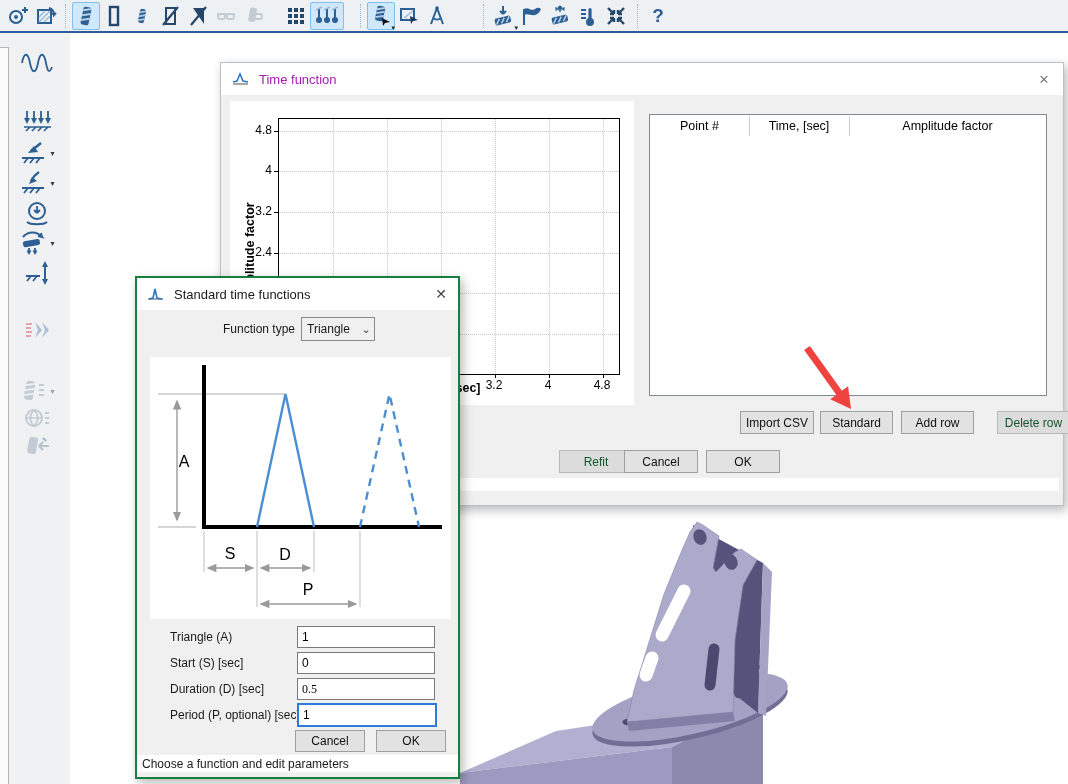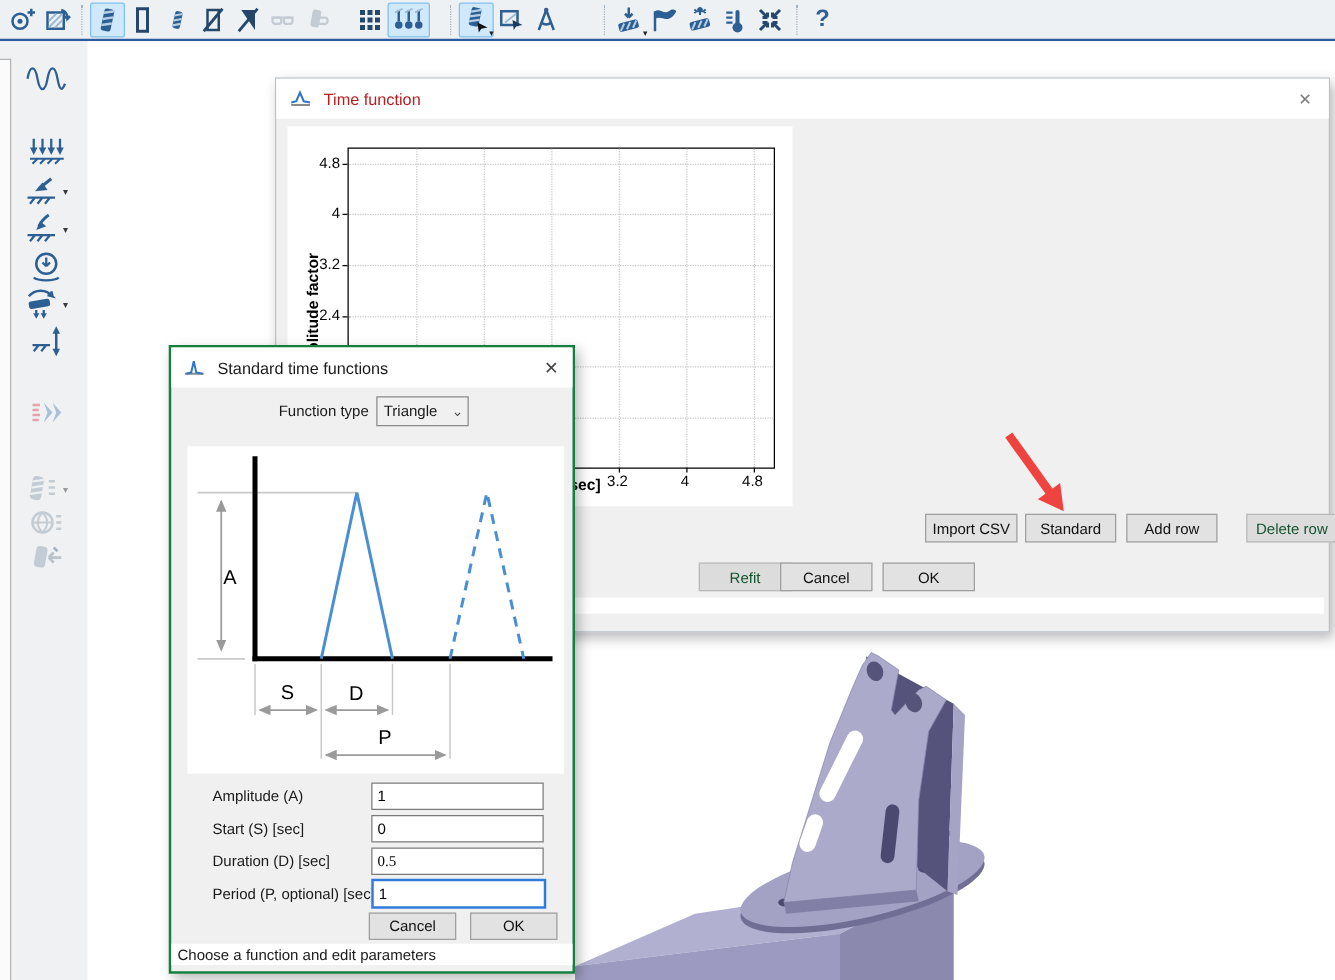--- a/index.html
+++ b/index.html
@@ -26,21 +26,21 @@
   .scaret{font-size:8px;color:#3a3a3a;}
   .scaret.dim{color:#9b9b9b;}
   
   .viewport{left:70px;top:33px;width:998px;height:751px;background:#ffffff;}
   
   .dialog{background:#f0f0f1;box-shadow:3px 4px 10px rgba(0,0,0,.28);}
   .tf-dialog{left:220px;top:62px;width:842px;height:442px;
              border:1px solid #b9c2c9;z-index:30;}
   .titlebar{position:absolute;left:0;top:0;right:0;height:32px;background:#fff;
             display:flex;align-items:center;}
-  .tf-title{color:#b91c1c;font-size:13px;margin-left:9px;}
+  .tf-title{color:#a21caf;font-size:13px;margin-left:9px;}
   .std-title{color:#1a1a1a;font-size:13px;margin-left:9px;}
   .close-x{position:absolute;top:7px;width:18px;height:18px;display:flex;align-items:center;
            justify-content:center;color:#7e7e7e;font-size:13px;cursor:default;}
   
   .chart-panel{left:9px;top:38px;width:404px;height:304px;background:#fff;}
   .plot{left:48px;top:17px;width:340px;height:255px;border:1px solid #000;background:#fff;}
   .gl{position:absolute;background:transparent;}
   .gl.v{top:0;width:1px;height:255px;border-left:1px dotted #c9c9c9;}
   .gl.h{left:0;height:1px;width:340px;border-top:1px dotted #c9c9c9;}
   .tick{position:absolute;background:#000;}
@@ -439,20 +439,27 @@
       <div class="xlab" style="left: 301px;">4</div>
       <div class="xlab" style="left: 355px;">4.8</div>
       <div class="ylab" style="top: 22px;">4.8</div>
       <div class="ylab" style="top: 62px;">4</div>
       <div class="ylab" style="top: 103px;">3.2</div>
       <div class="ylab" style="top: 144px;">2.4</div>
       <div class="ylab" style="top: 184px;">1.6</div>
       <div class="ylab" style="top: 225px;">0.8</div>
     </div>
 
+  <div class="abs tbl">
+    <div class="th" style="left:0;width:99px">Point #</div>
+    <div class="th" style="left:99px;width:100px">Time, [sec]</div>
+    <div class="th" style="left:199px;width:197px">Amplitude factor</div>
+    <div class="thsep" style="left:99px"></div>
+    <div class="thsep" style="left:199px"></div>
+  </div>
 
   <div class="btn" style="left:519px;top:348px;width:72px">Import CSV</div>
   <div class="btn" style="left:599px;top:348px;width:71px">Standard</div>
   <div class="btn" style="left:680px;top:348px;width:71px">Add row</div>
   <div class="btn disabled" style="left:761px;top:348px;width:71px">Delete row</div>
 
   <div class="btn disabled" style="left:323px;top:387px;width:72px">Refit</div>
   <div class="btn" style="left:403px;top:387px;width:72px">Cancel</div>
   <div class="btn" style="left:485px;top:387px;width:72px">OK</div>
 
@@ -510,21 +517,21 @@
       <line x1="111" y1="211" x2="160" y2="211" stroke="#9a9a9a" stroke-width="1.4" marker-start="url(#ah-e)" marker-end="url(#ah-s)"></line>
       <line x1="111" y1="247" x2="206" y2="247" stroke="#9a9a9a" stroke-width="1.4" marker-start="url(#ah-e)" marker-end="url(#ah-s)"></line>
 
       <text x="34" y="110" font-size="16" fill="#000" text-anchor="middle">A</text>
       <text x="80" y="202" font-size="16" fill="#000" text-anchor="middle">S</text>
       <text x="135" y="203" font-size="16" fill="#000" text-anchor="middle">D</text>
       <text x="158" y="238" font-size="16" fill="#000" text-anchor="middle">P</text>
     </svg>
   </div>
 
-  <div class="frow-label" style="top:348px">Amplitude (A)</div>
+  <div class="frow-label" style="top:348px">Triangle (A)</div>
   <input class="finput" style="top: 348px;" value="1">
   <div class="frow-label" style="top:374px">Start (S) [sec]</div>
   <input class="finput" style="top: 374px;" value="0">
   <div class="frow-label" style="top:400px">Duration (D) [sec]</div>
   <input class="finput" style="top: 400px; font-family: Liberation Serif, serif;" value="0.5">
   <div class="frow-label" style="top:426px">Period (P, optional) [sec]</div>
   <input class="finput focused" style="top: 425px;" value="1">
 
   <div class="btn" style="left:158px;top:452px;width:68px;height:20px">Cancel</div>
   <div class="btn" style="left:239px;top:452px;width:68px;height:20px">OK</div>

